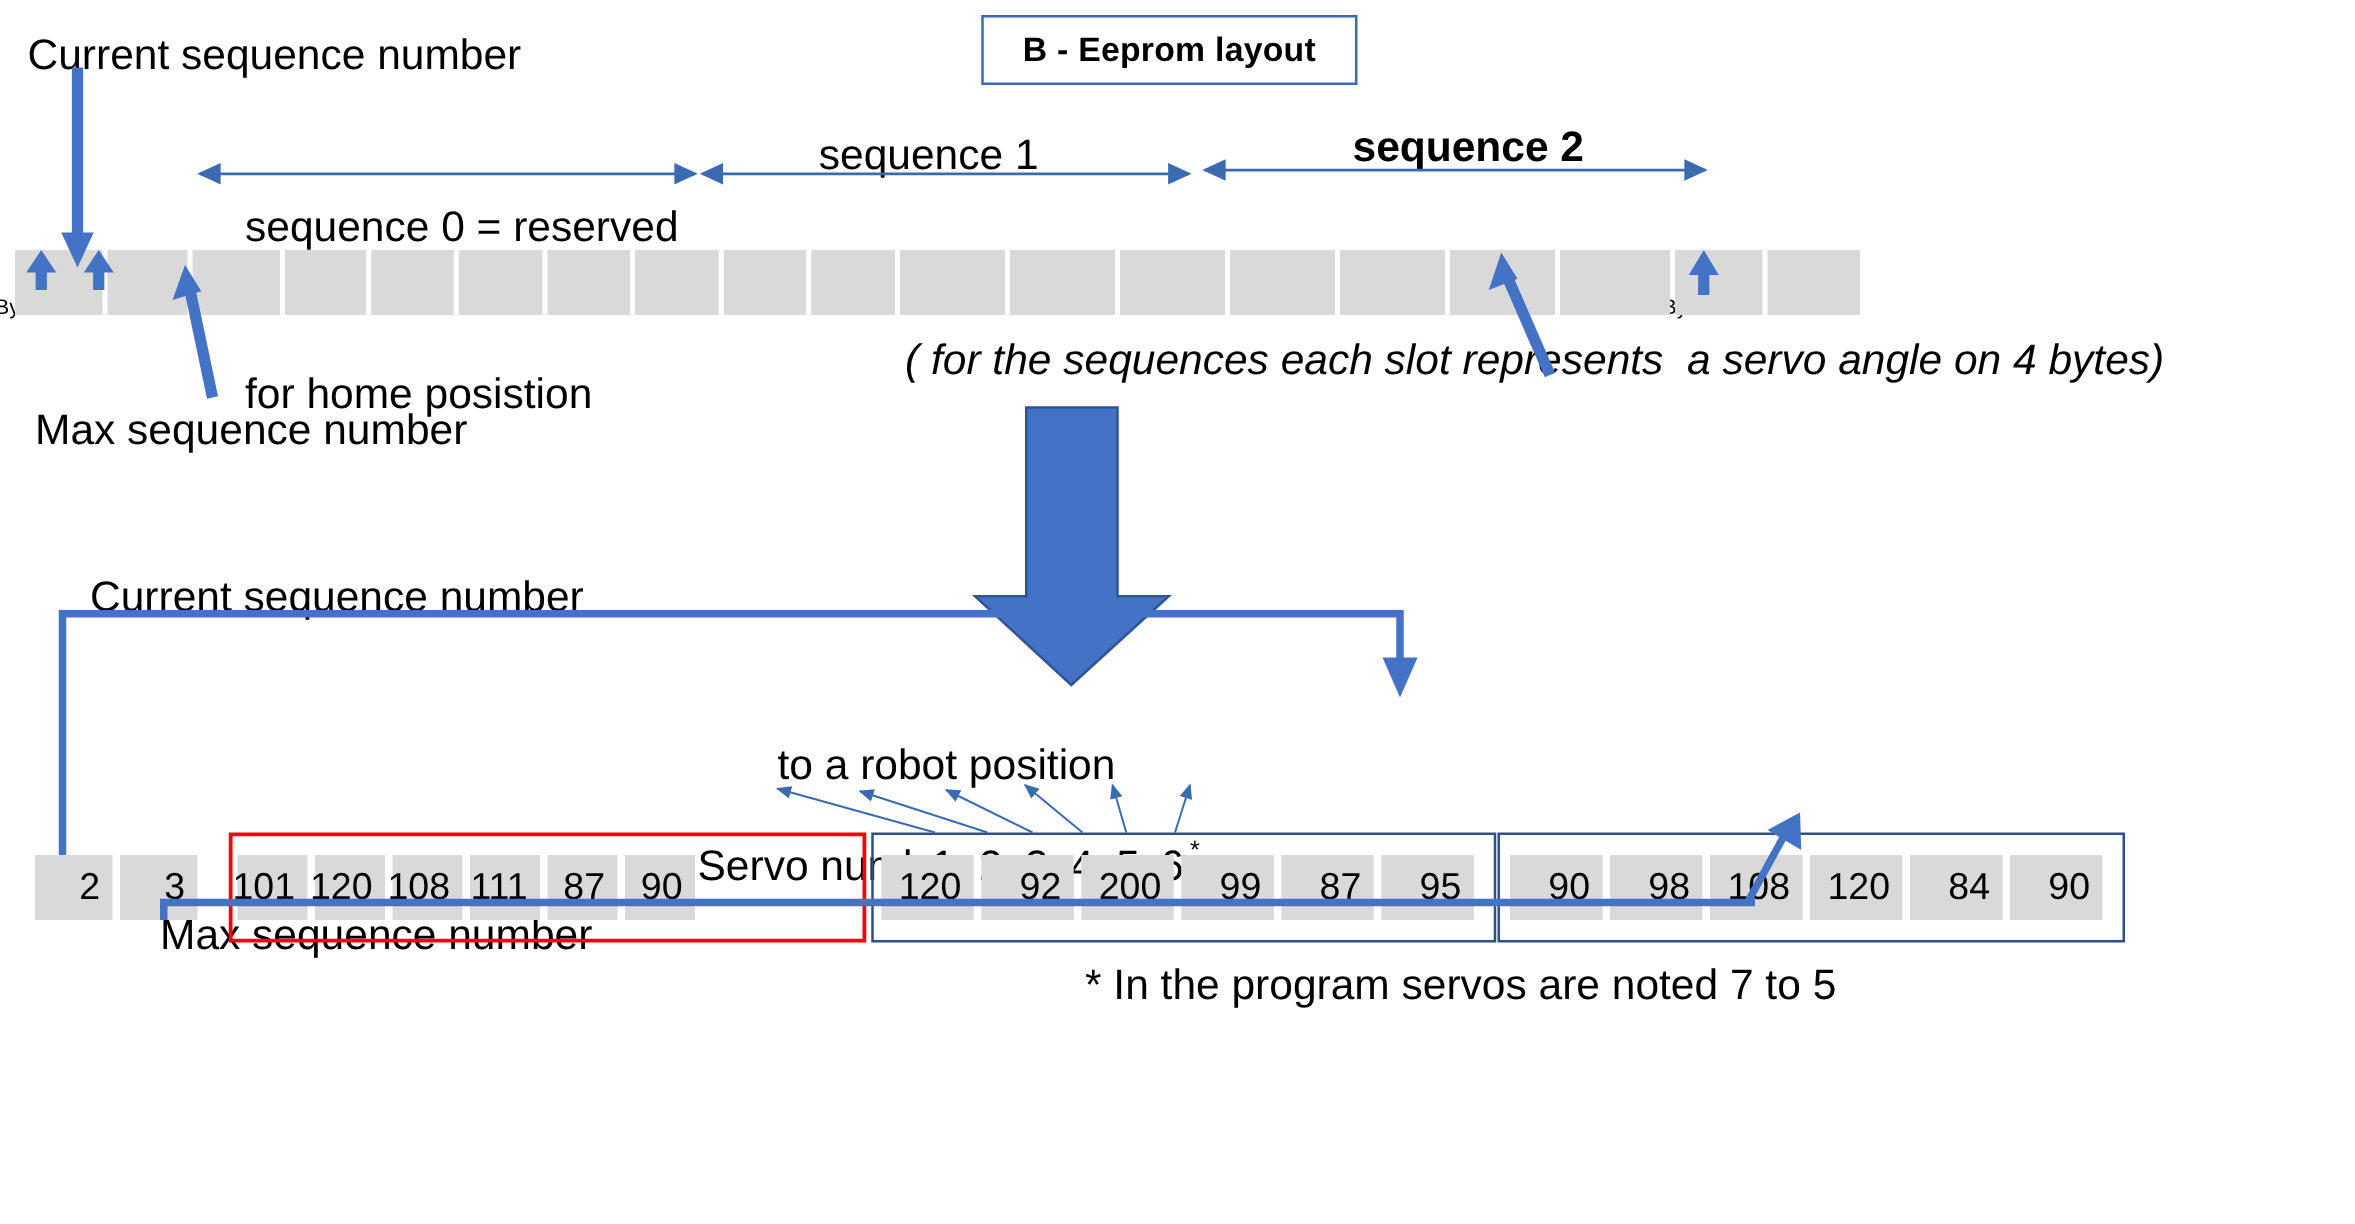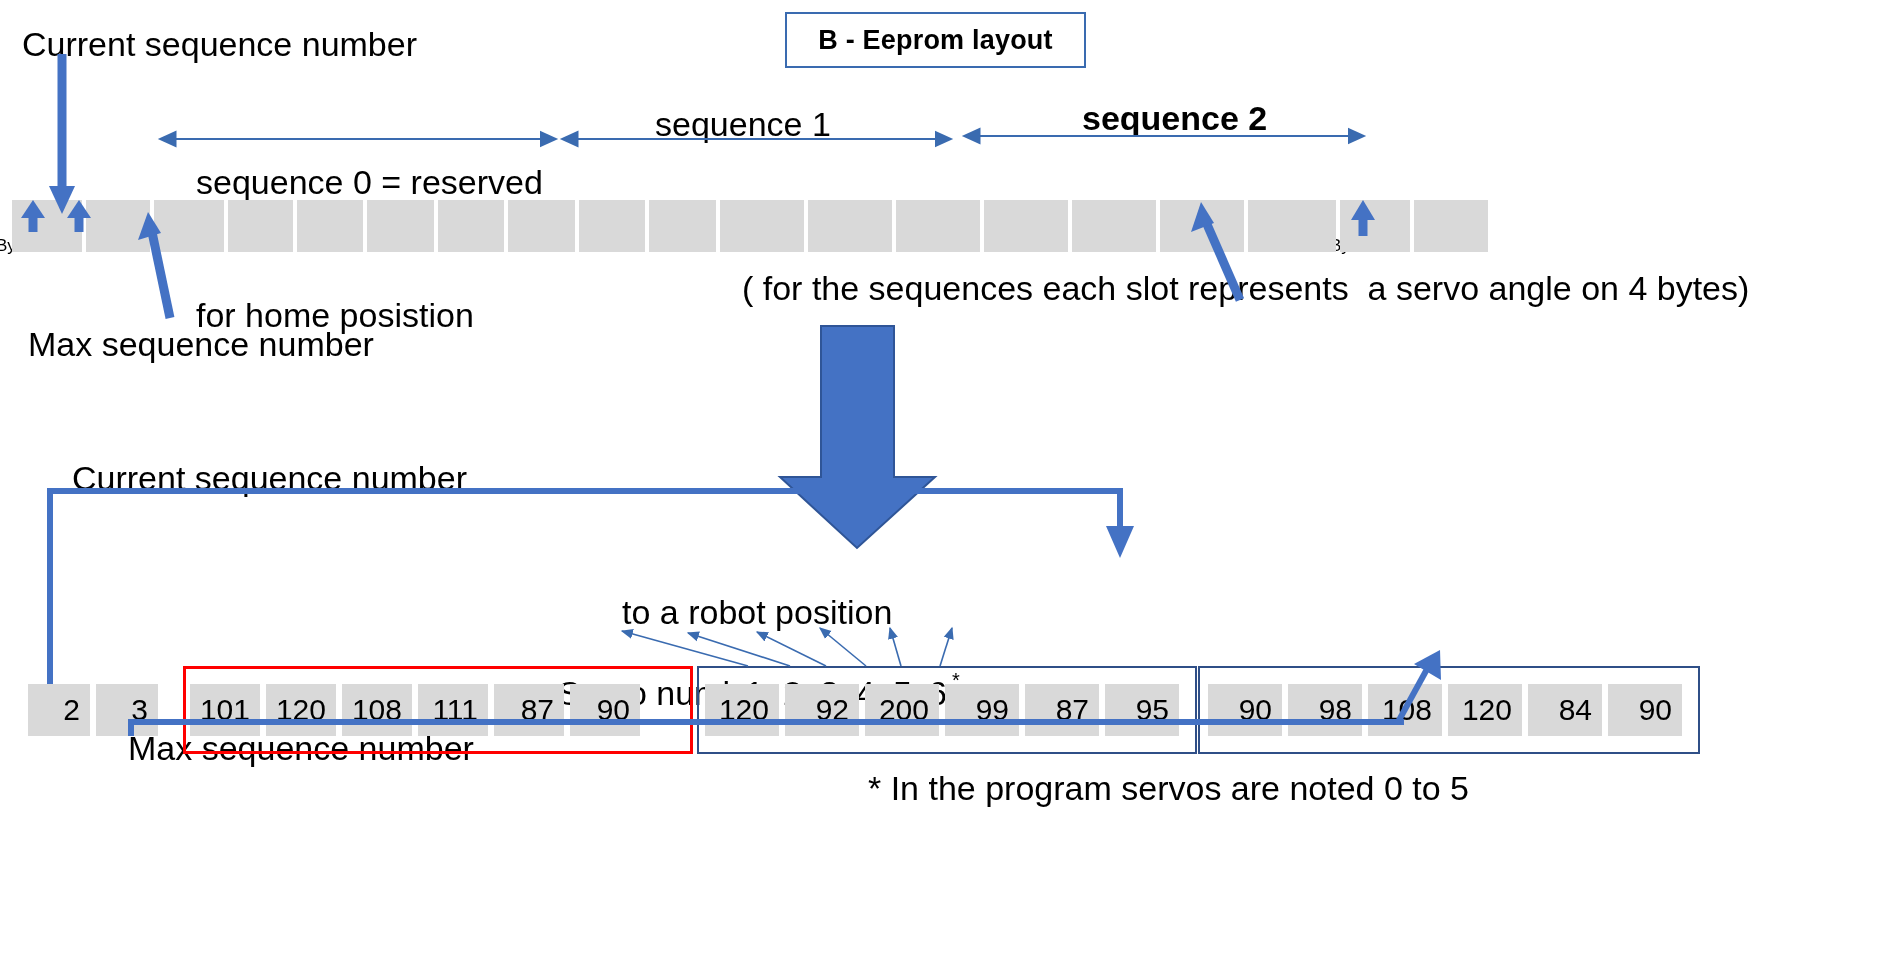--- a/index.html
+++ b/index.html
@@ -35,21 +35,21 @@
   
   .bcell{
     background:#d9d9d9;height:52px;
     display:flex;align-items:center;justify-content:flex-end;
     font-size:30px;padding-right:10px;box-sizing:border-box;
   }
   #b-head{left:28px;top:684px;display:flex;gap:6px;}
   #b-head .bcell{width:62px;}
 
   #b-seq0{left:190px;top:684px;display:flex;gap:6px;}
-  #b-seq0 .bcell{width:70px;}
+  #b-seq0 .bcell{width:56px;}
   #b-seq0-box{left:183px;top:666px;width:510px;height:88px;border:3px solid #ff0000;box-sizing:border-box;}
 
   #b-seq1{left:705px;top:684px;display:flex;gap:6px;}
   #b-seq1 .bcell{width:74px;}
   #b-seq1-box{left:697px;top:666px;width:500px;height:88px;border:2px solid #2f4f87;box-sizing:border-box;}
 
   #b-seq2{left:1208px;top:684px;display:flex;gap:6px;}
   #b-seq2 .bcell{width:74px;}
   #b-seq2-box{left:1198px;top:666px;width:502px;height:88px;border:2px solid #2f4f87;box-sizing:border-box;}
 </style>
@@ -69,21 +69,21 @@
 
   <div class="abs txt" style="left:655px;top:102px;">sequence 1</div>
   <div class="abs txt" style="left:1082px;top:96px;font-weight:bold;">sequence 2</div>
 
   <div class="abs txt-xs" style="left:-4px;top:236px;">Byte 0</div>
   <div class="abs txt-xs" style="left:73px;top:236px;">3</div>
   <div class="abs txt-xs" style="left:1330px;top:236px;">Byte 100</div>
 
   <div class="abs txt" style="left:28px;top:322px;">Max sequence number</div>
 
-  <div class="abs txt" style="left:742px;top:266px;">( for the sequences each slot represents  a servo angle on 4 bytes)</div>
+  <div class="abs txt" style="left:724px;top:266px;font-style:italic;">( for the sequences each slot represents  a servo angle on 4 bytes)</div>
 
   <div class="abs" id="top-strip">
     <div class="cell" style="width:70px"></div>
     <div class="cell" style="width:64px"></div>
     <div class="cell" style="width:70px"></div>
     <div class="cell" style="width:65px"></div>
     <div class="cell" style="width:66px"></div>
     <div class="cell" style="width:67px"></div>
     <div class="cell" style="width:66px"></div>
     <div class="cell" style="width:67px"></div>
@@ -112,21 +112,21 @@
   <div class="abs txt" style="left:558px;top:671px;">Servo number</div>
 
   <div class="abs txt" style="left:745px;top:671px;">1</div>
   <div class="abs txt" style="left:783px;top:671px;">2</div>
   <div class="abs txt" style="left:820px;top:671px;">3</div>
   <div class="abs txt" style="left:856px;top:671px;">4</div>
   <div class="abs txt" style="left:893px;top:671px;">5</div>
   <div class="abs txt" style="left:928px;top:671px;">6</div>
   <div class="abs txt-sm" style="left:952px;top:668px;">*</div>
 
-  <div class="abs txt" style="left:868px;top:766px;">* In the program servos are noted 0 to 5</div>
+  <div class="abs txt" style="left:868px;top:766px;">* In the program servos are noted 7 to 5</div>
 
   <div class="abs" id="b-head">
     <div class="bcell">2</div>
     <div class="bcell">3</div>
   </div>
 
   <div class="abs" id="b-seq0-box"></div>
   <div class="abs" id="b-seq0">
     <div class="bcell">101</div>
     <div class="bcell">120</div>

